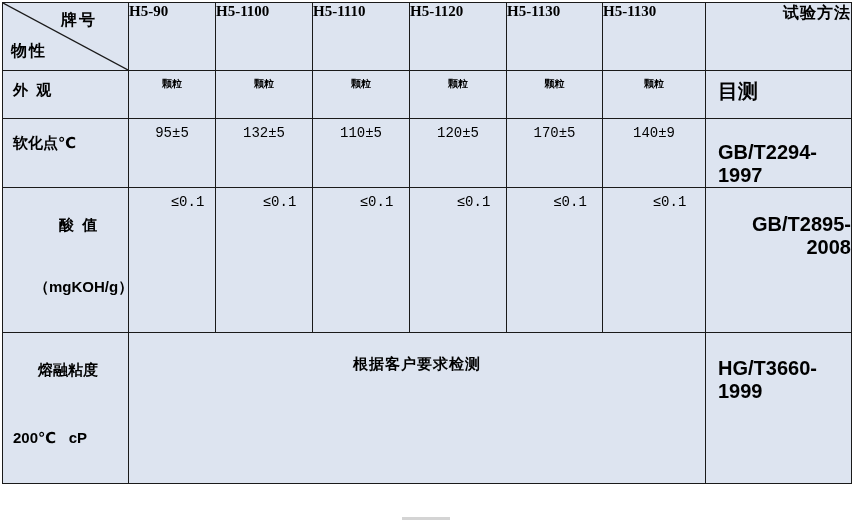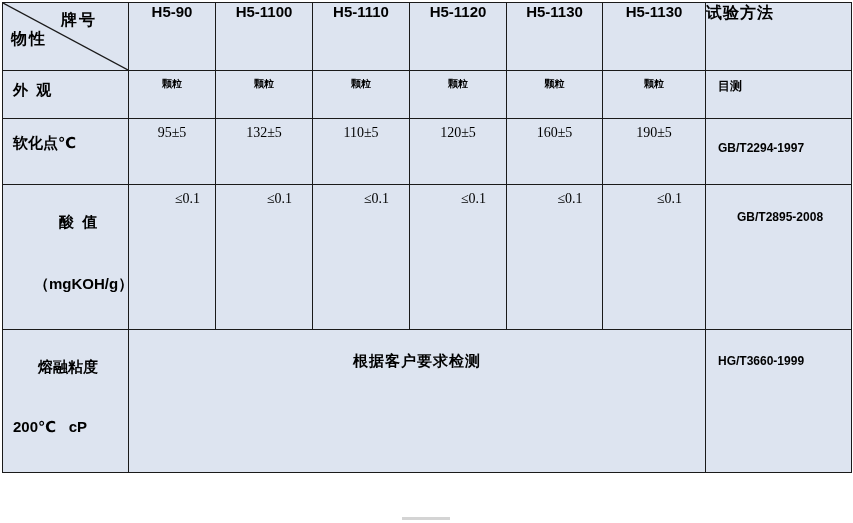--- a/index.html
+++ b/index.html
@@ -39,91 +39,91 @@
     height: 68px;
     padding: 0;
   }
   .corner svg { position: absolute; left: 0; top: 0; width: 100%; height: 100%; }
   .corner .top-label {
     position: absolute; top: 7px; left: 58px;
     font-weight: bold; font-size: 16px; letter-spacing: 2px;
     white-space: pre-wrap;
   }
   .corner .bottom-label {
-    position: absolute; bottom: 20px; left: 8px;
+    position: absolute; bottom: 8px; left: 8px;
     font-weight: bold; font-size: 16px; letter-spacing: 2px;
     white-space: pre-wrap;
   }
 
   .col-header {
-    text-align: center;
+    text-align: left;
     vertical-align: middle;
-    font-family: Liberation Sans, sans-serif;
+    font-family: Liberation Serif, serif;
     font-weight: bold;
     font-size: 15px;
   }
   .method-header {
-    text-align: left;
+    text-align: right;
     vertical-align: middle;
     font-weight: bold;
     font-size: 16px;
     letter-spacing: 1px;
   }
 
   .row-label {
     padding: 10px 0 0 10px;
     font-weight: bold;
     font-size: 15px;
     white-space: pre-wrap;
     line-height: 1.2;
   }
   .row-label .line2 { display: block; font-weight: bold; white-space: pre-wrap; }
 
   .value-cell {
     text-align: center;
     padding-top: 6px;
-    font-family: Liberation Serif, serif;
+    font-family: Liberation Mono, monospace;
     font-size: 14px;
     color: #111;
   }
   .value-cell.cjk {
     font-family: "Liberation Sans", "DejaVu Sans", sans-serif;
     font-weight: bold;
     font-size: 10px;
   }
   .merged-cell {
     text-align: center;
     font-weight: bold;
     font-size: 15px;
     letter-spacing: 1px;
   }
   .method-cell {
     padding-left: 12px;
     font-weight: bold;
-    font-size: 12px;
+    font-size: 20px;
     white-space: pre-wrap;
   }
 
   
   tr.r1 td { height: 48px; }
   tr.r2 td { height: 66px; }
   tr.r3 td { height: 61px; }
   tr.r4 td { height: 88px; padding-left: 31px; }
   tr.r5 td { height: 86px; }
 
   tr.r1 .method-cell { padding-top: 7px; }
   tr.r2 .method-cell { padding-top: 22px; }
   tr.r3 .method-cell { padding-top: 22px; }
-  tr.r4 .method-cell { padding-top: 25px; }
+  tr.r4 .method-cell { padding-top: 25px; text-align: right; }
   tr.r5 .method-cell { padding-top: 24px; }
   tr.r5 .merged-cell { padding-top: 22px; }
 
   tr.r2 .row-label { padding-top: 15px; }
   tr.r4 .row-label .line2 { margin-top: 26px; }
-  tr.r5 .row-label .line2 { margin-top: 24px; }
+  tr.r5 .row-label .line2 { margin-top: 32px; }
 
   .bottom-artifact {
     position: absolute;
     left: 402px; top: 517px;
     width: 48px; height: 3px;
     background: #c9c9c9;
     opacity: 0.8;
   }
 </style>
 </head>
@@ -169,22 +169,22 @@
     <td class="value-cell cjk">颗粒</td>
     <td class="method-cell">目测</td>
   </tr>
 
   <tr class="r2">
     <td class="row-label">软化点℃</td>
     <td class="value-cell">95±5</td>
     <td class="value-cell">132±5</td>
     <td class="value-cell">110±5</td>
     <td class="value-cell">120±5</td>
-    <td class="value-cell">160±5</td>
-    <td class="value-cell">190±5</td>
+    <td class="value-cell">170±5</td>
+    <td class="value-cell">140±9</td>
     <td class="method-cell">GB/T2294-1997</td>
   </tr>
 
 
   <tr class="r4">
     <td class="row-label">
       <span>酸  值</span>
       <span class="line2">（mgKOH/g）</span>
     </td>
     <td class="value-cell">≤0.1</td>

